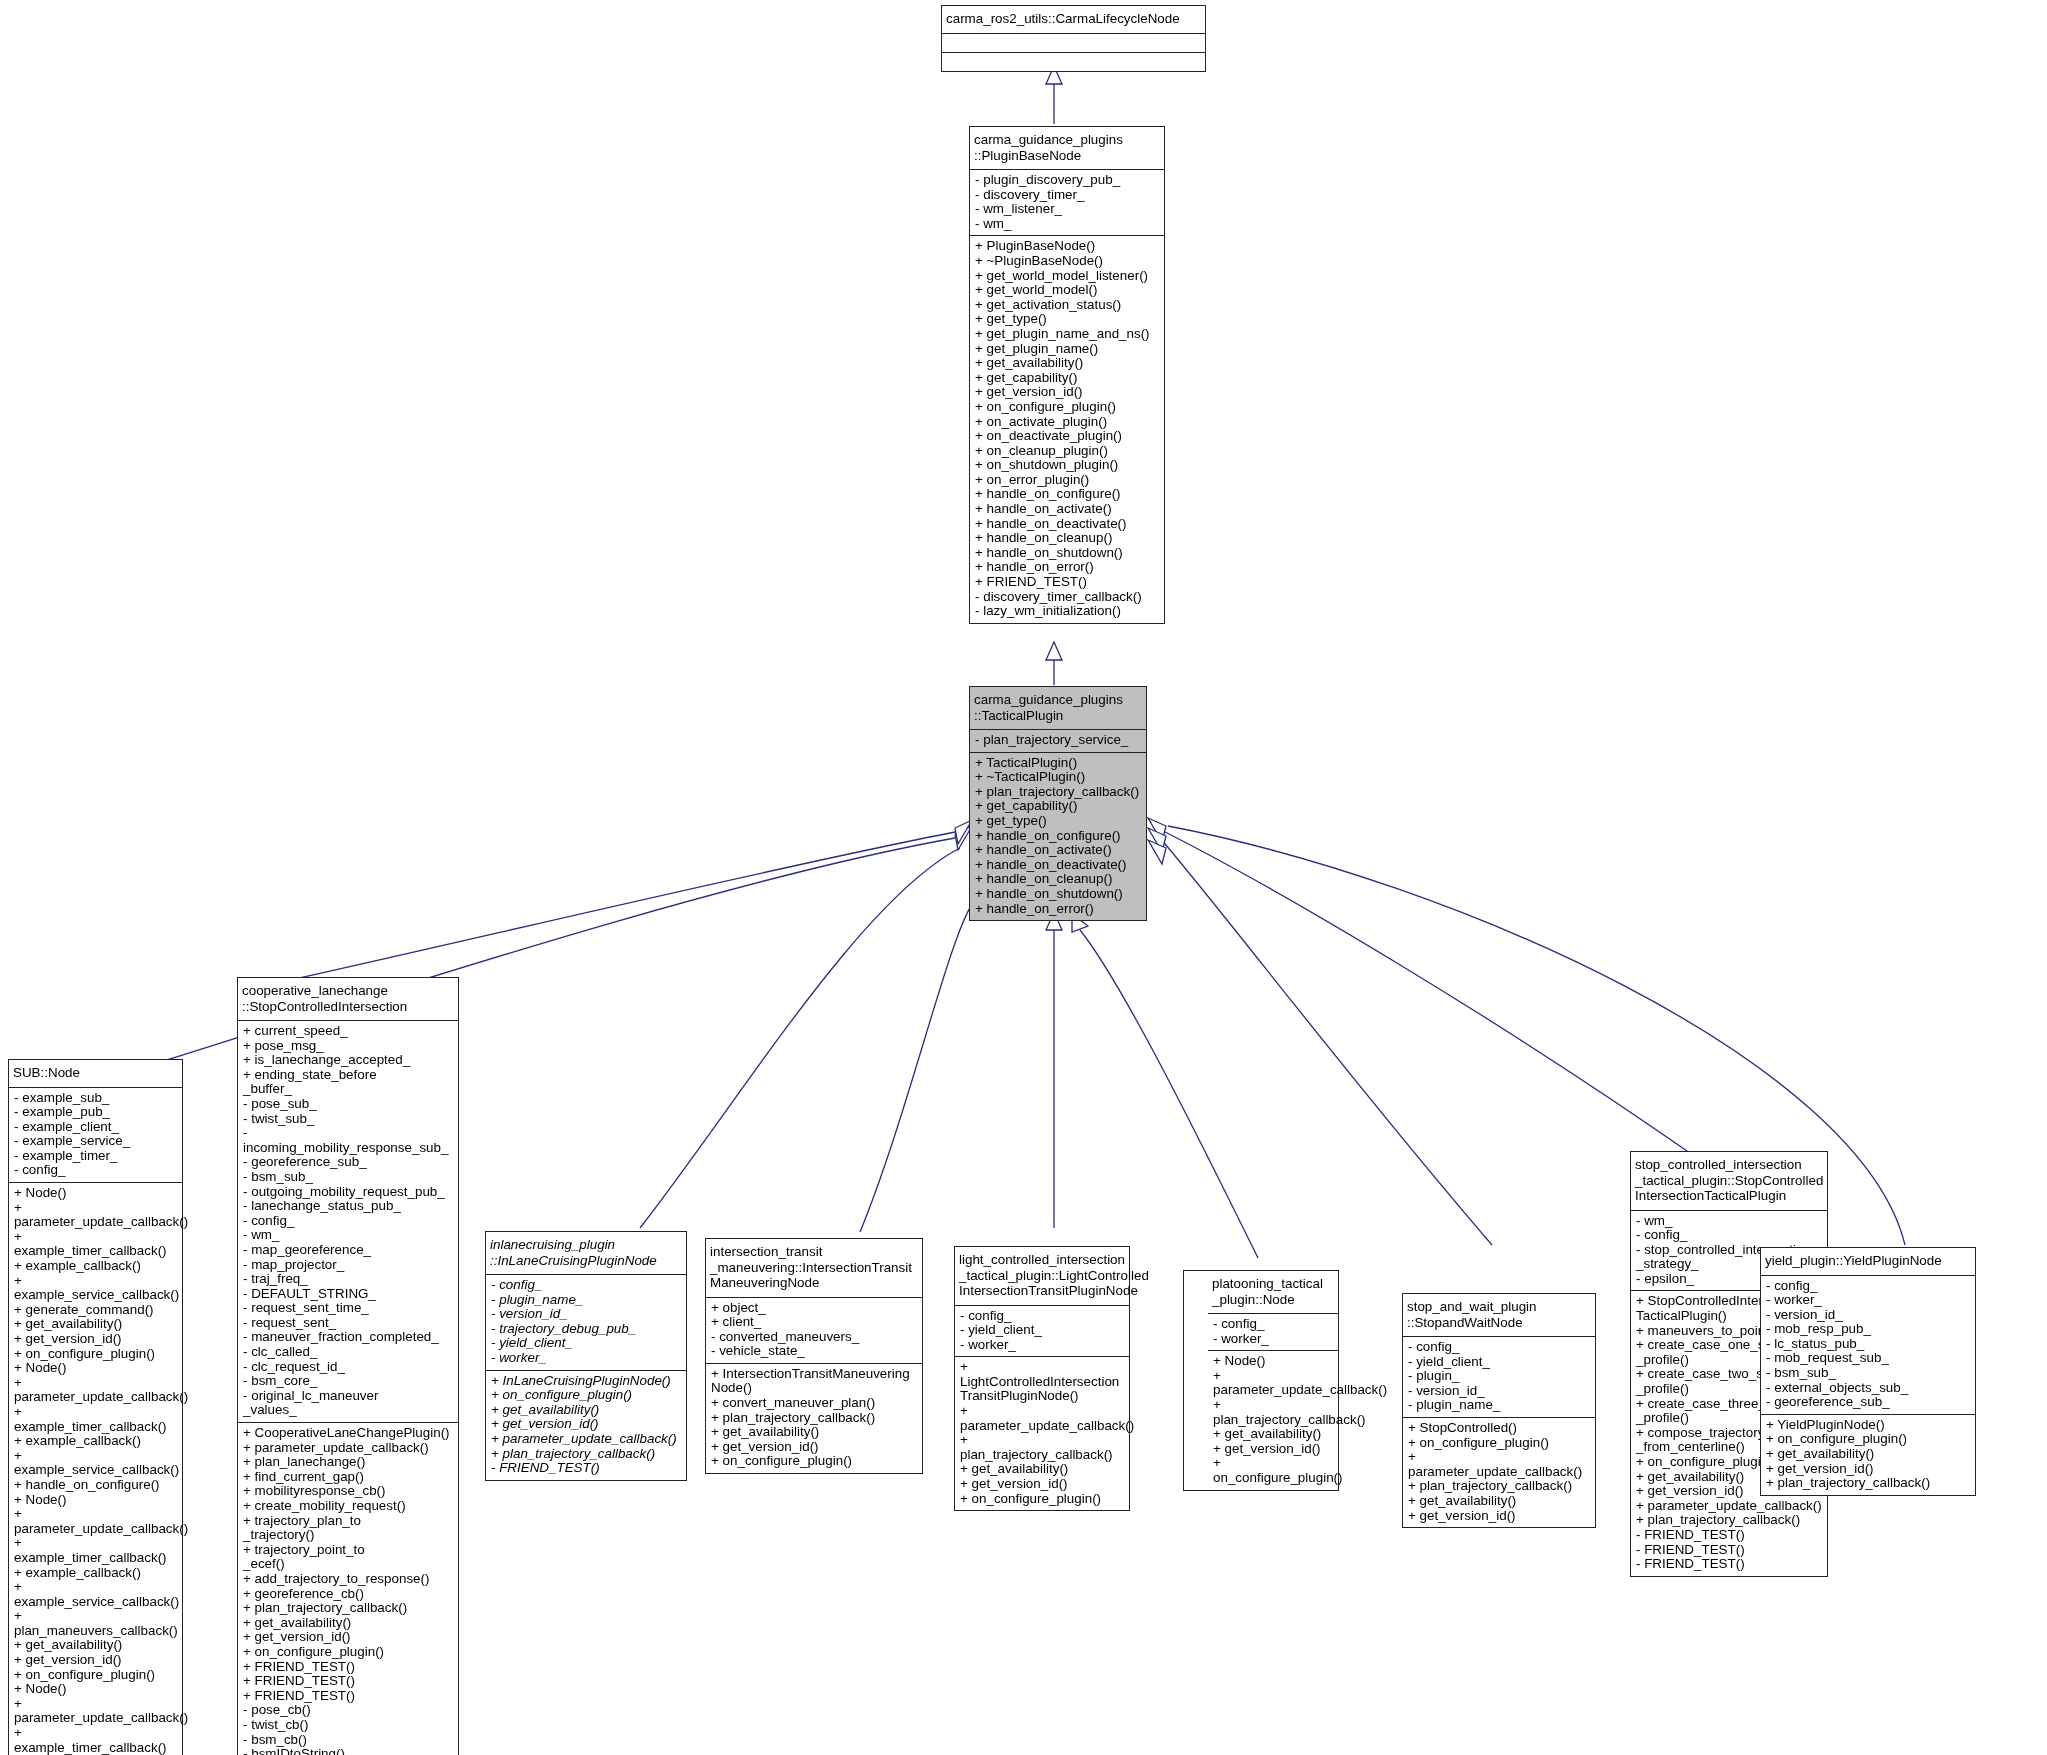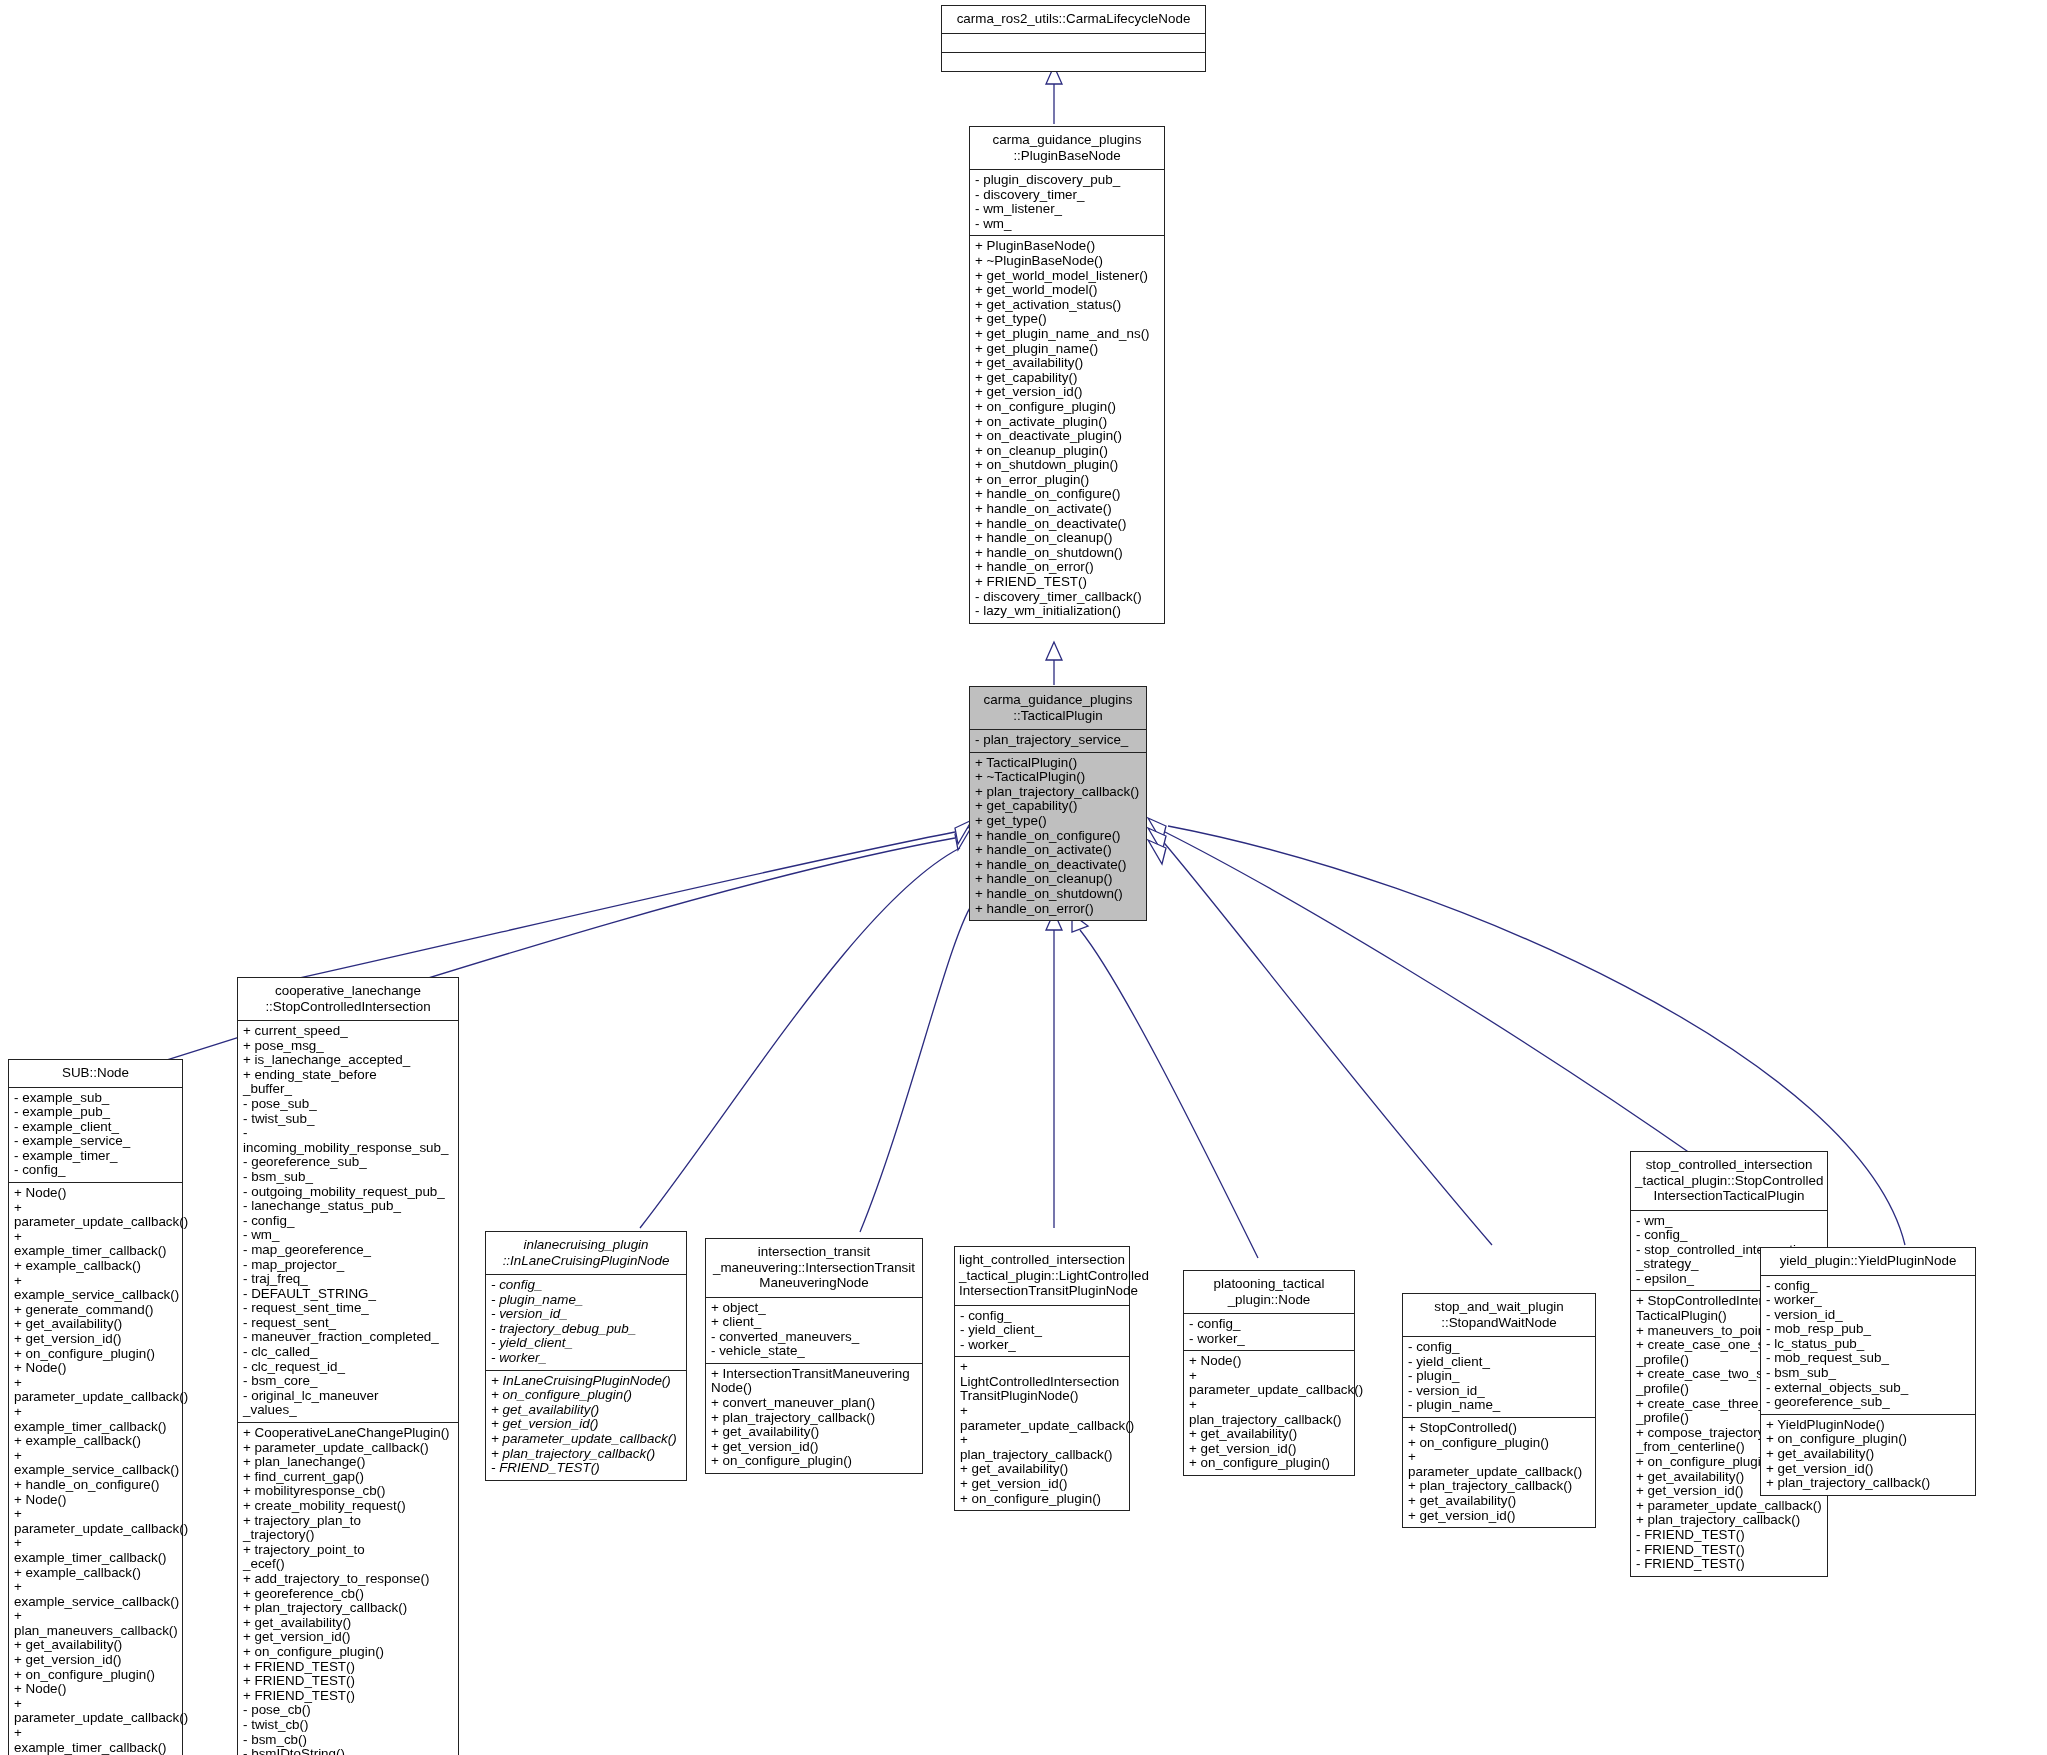--- a/index.html
+++ b/index.html
@@ -43,21 +43,21 @@
   }
   .sec {
     box-sizing: border-box;
     padding: 3px 5px 4px 5px;
     background: #ffffff;
   }
   .sec + .sec {
     border-top: 1.3px solid #222222;
   }
   .title {
-    text-align: center;
+    text-align: left;
     padding: 5px 4px 6px 4px;
     white-space: pre-line;
     line-height: 15.5px;
   }
   .attr-list, .op-list {
     white-space: pre-line;
     text-indent: 0;
   }
   .sec.empty {
     height: 19px;
@@ -297,21 +297,21 @@
 - worker_</div>
     <div class="sec op-list">+ LightControlledIntersection
 TransitPluginNode()
 + parameter_update_callback()
 + plan_trajectory_callback()
 + get_availability()
 + get_version_id()
 + on_configure_plugin()</div>
   </div>
 
-  <div class="uml-box" style="left:1183px; top:1270px; width:172px;">
+  <div class="uml-box" style="left:1183px; top:1270px; width:156px;padding-left:24px;">
     <div class="sec title">platooning_tactical
 _plugin::Node</div>
     <div class="sec attr-list">- config_
 - worker_</div>
     <div class="sec op-list">+ Node()
 + parameter_update_callback()
 + plan_trajectory_callback()
 + get_availability()
 + get_version_id()
 + on_configure_plugin()</div>

